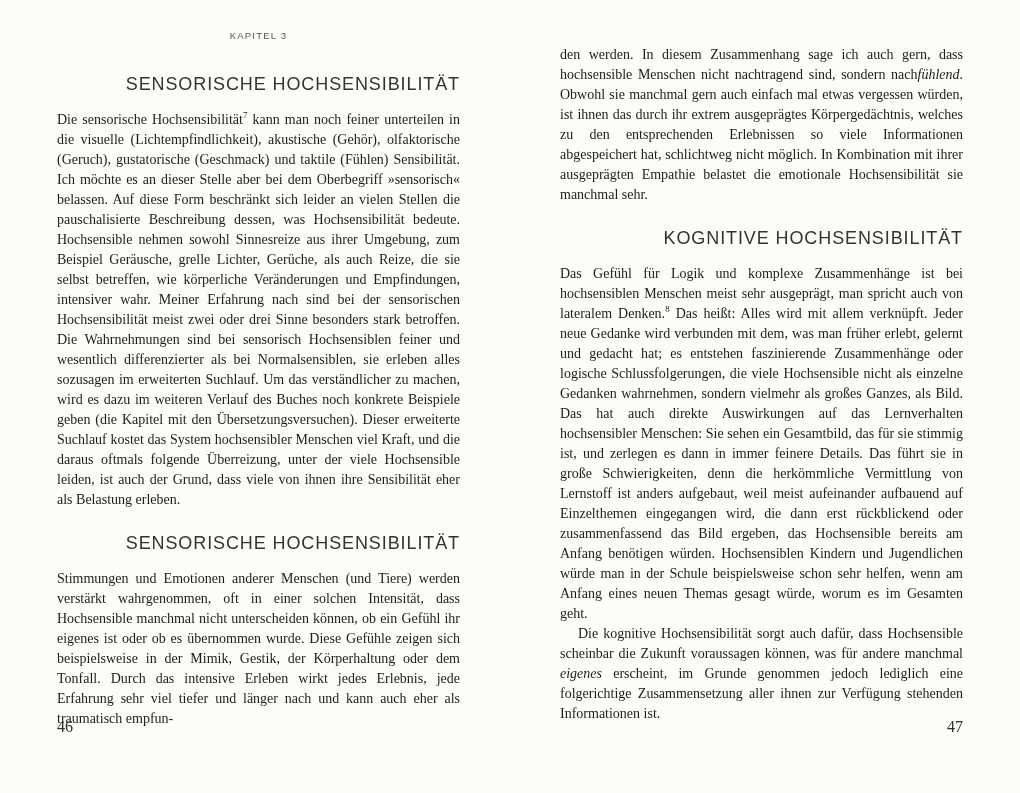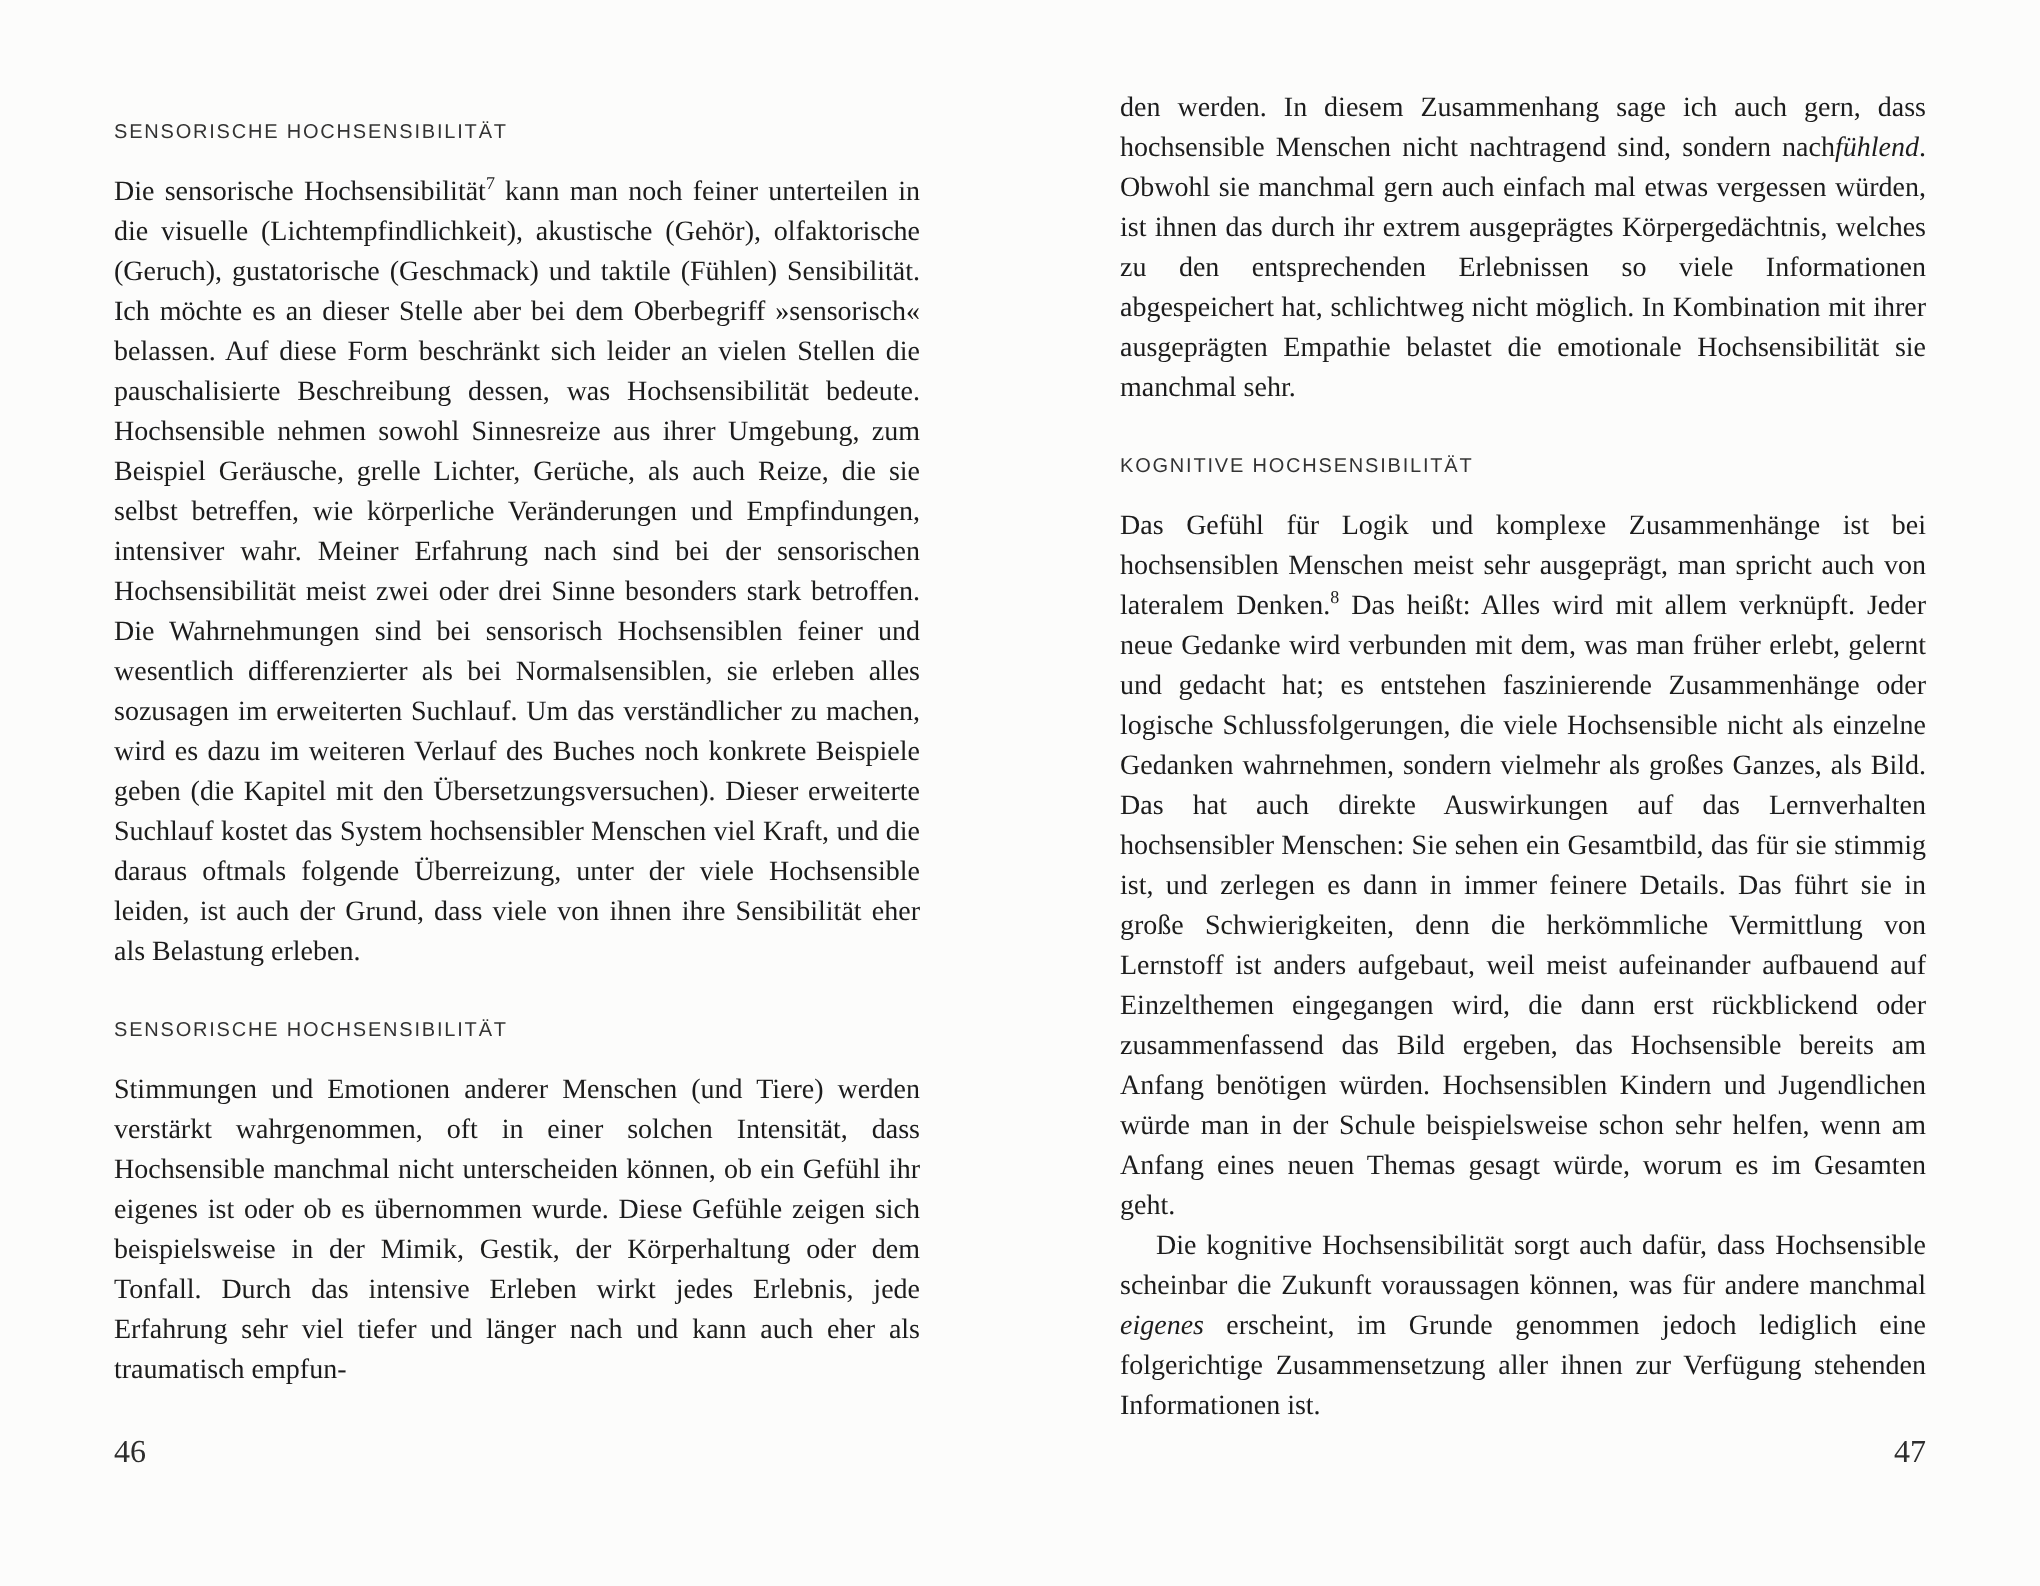--- a/index.html
+++ b/index.html
@@ -27,25 +27,26 @@
   .running-head {
     text-align: center;
     font-family: "Liberation Sans", sans-serif;
     font-size: 9.5px;
     letter-spacing: 1.2px;
     color: #565656;
     height: 13px;
   }
   .section-heading {
     font-family: "Liberation Sans", sans-serif;
-    font-size: 10px;
+    font-size: 18px;
     font-weight: 400;
     letter-spacing: 0.9px;
     color: #333333;
     margin: 31px 0 0 0;
+    text-align: right;
   }
   .section-heading.first { margin-top: 31px; }
   .body-par {
     font-size: 14px;
     line-height: 20px;
     text-align: justify;
     hyphens: auto;
     margin: 15px 0 0 0;
     color: #1c1c1c;
   }
@@ -66,20 +67,21 @@
   }
   .page-number.num-left  { left: 0; }
   .page-number.num-right { right: 0; }
 </style>
 </head>
 <body>
 
 <div>
 
   <section class="page left">
+    <div class="running-head">KAPITEL 3</div>
 
     <h2 class="section-heading first">SENSORISCHE HOCHSENSIBILITÄT</h2>
 
     <p class="body-par">Die sensorische Hochsensibilität<sup>7</sup> kann man noch feiner unterteilen in die visuelle (Lichtempfindlichkeit), akustische (Gehör), olfaktorische (Geruch), gustatorische (Geschmack) und taktile (Fühlen) Sensibilität. Ich möchte es an dieser Stelle aber bei dem Oberbegriff »sensorisch« belassen. Auf diese Form beschränkt sich leider an vielen Stellen die pauschalisierte Beschreibung dessen, was Hochsensibilität bedeute. Hochsensible nehmen sowohl Sinnesreize aus ihrer Umgebung, zum Beispiel Geräusche, grelle Lichter, Gerüche, als auch Reize, die sie selbst betreffen, wie körperliche Veränderungen und Empfindungen, intensiver wahr. Meiner Erfahrung nach sind bei der sensorischen Hochsensibilität meist zwei oder drei Sinne besonders stark betroffen. Die Wahrnehmungen sind bei sensorisch Hochsensiblen feiner und wesentlich differenzierter als bei Normalsensiblen, sie erleben alles sozusagen im erweiterten Suchlauf. Um das verständlicher zu machen, wird es dazu im weiteren Verlauf des Buches noch konkrete Beispiele geben (die Kapitel mit den Übersetzungsversuchen). Dieser erweiterte Suchlauf kostet das System hochsensibler Menschen viel Kraft, und die daraus oftmals folgende Überreizung, unter der viele Hochsensible leiden, ist auch der Grund, dass viele von ihnen ihre Sensibilität eher als Belastung erleben.</p>
 
     <h2 class="section-heading gap-large">SENSORISCHE HOCHSENSIBILITÄT</h2>
 
     <p class="body-par">Stimmungen und Emotionen anderer Menschen (und Tiere) werden verstärkt wahrgenommen, oft in einer solchen Intensität, dass Hochsensible manchmal nicht unterscheiden können, ob ein Gefühl ihr eigenes ist oder ob es übernommen wurde. Diese Gefühle zeigen sich beispielsweise in der Mimik, Gestik, der Körperhaltung oder dem Tonfall. Durch das intensive Erleben wirkt jedes Erlebnis, jede Erfahrung sehr viel tiefer und länger nach und kann auch eher als traumatisch empfun-</p>
 
     <div class="page-number num-left">46</div>

